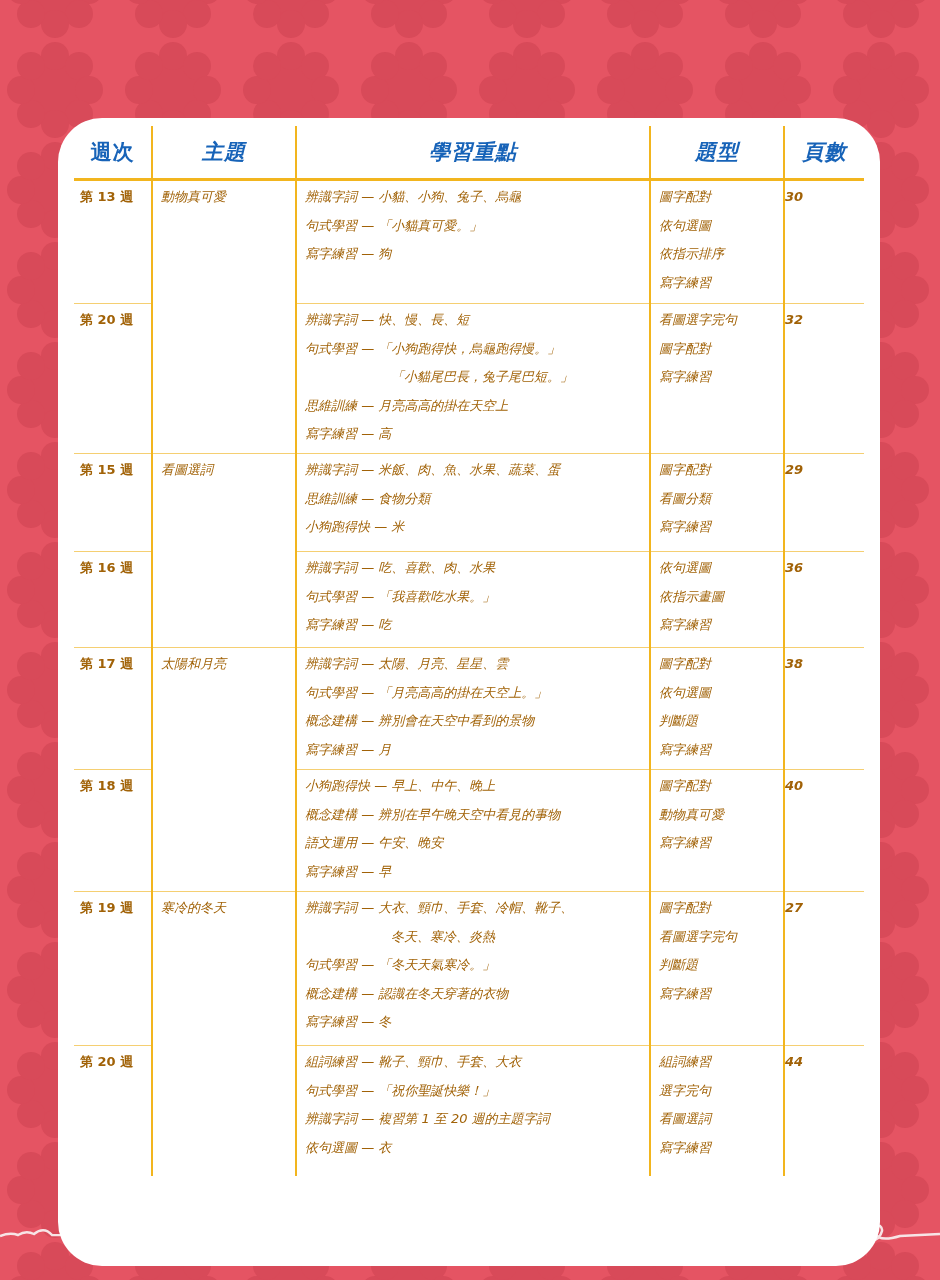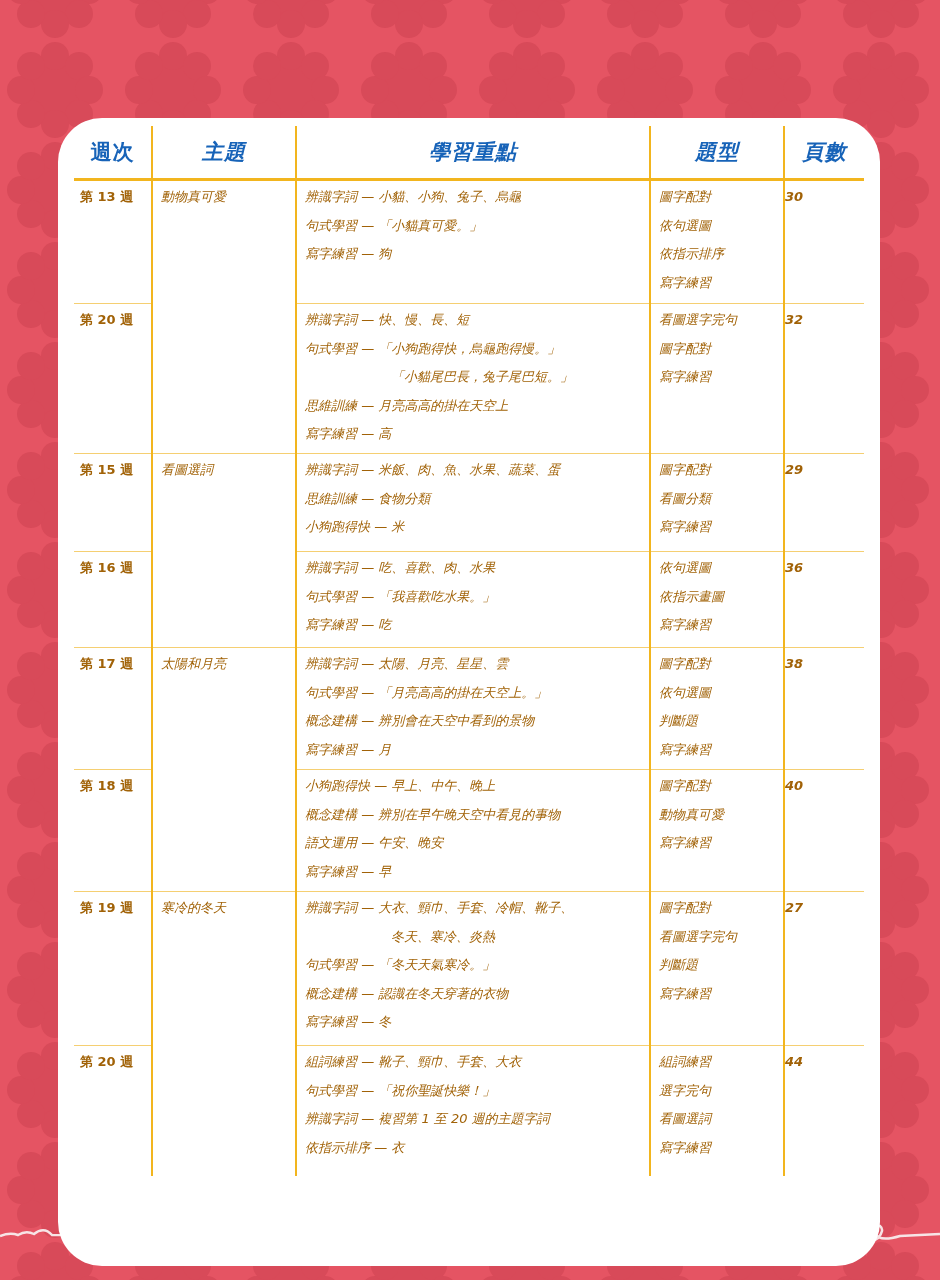--- a/index.html
+++ b/index.html
@@ -329,21 +329,21 @@
             <span class="line">寫字練習</span>
           </td>
           <td class="vl rs page">27</td>
         </tr>
         <tr class="sep" style="height: 130px;">
           <td class="week rs">第 20 週</td>
           <td class="vl rs">
             <span class="line">組詞練習 — 靴子、頸巾、手套、大衣</span>
             <span class="line">句式學習 — 「祝你聖誕快樂！」</span>
             <span class="line">辨識字詞 — 複習第 1 至 20 週的主題字詞</span>
-            <span class="line">依指示排序 — 衣</span>
+            <span class="line">依句選圖 — 衣</span>
           </td>
           <td class="vl rs">
             <span class="line">組詞練習</span>
             <span class="line">選字完句</span>
             <span class="line">看圖選詞</span>
             <span class="line">寫字練習</span>
           </td>
           <td class="vl rs page">44</td>
         </tr>
       </tbody>

